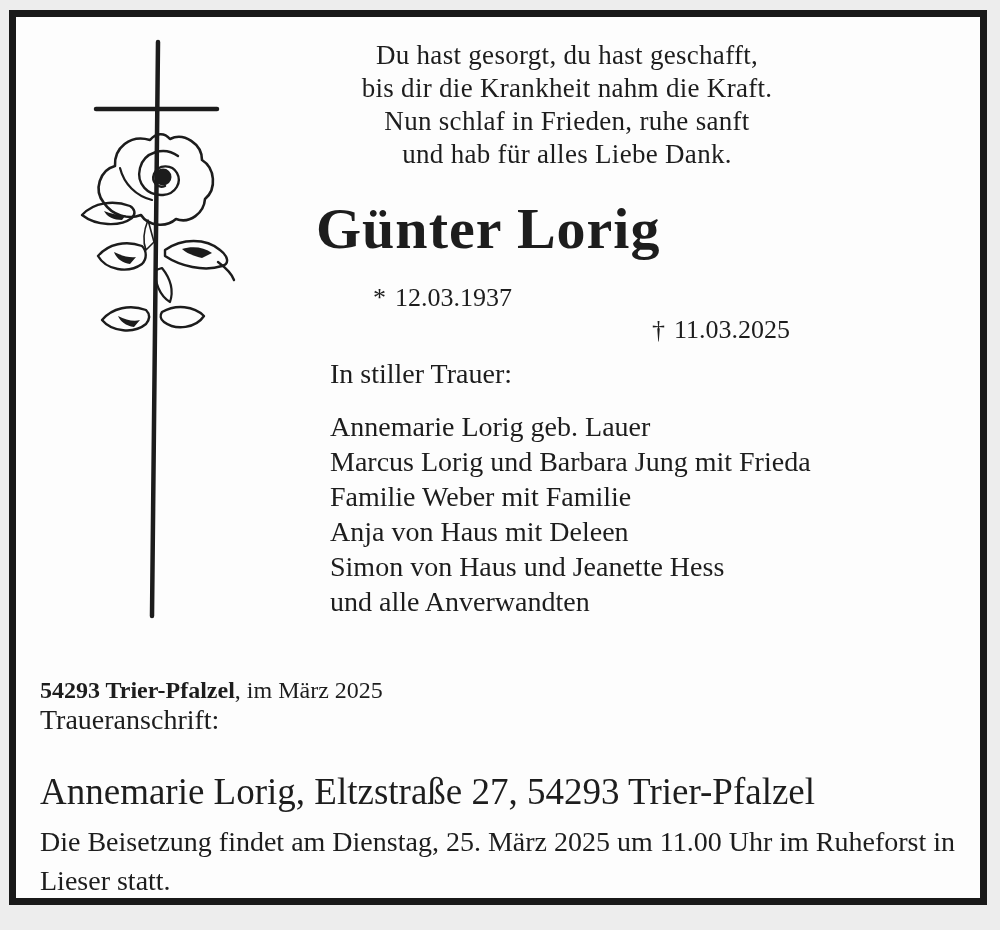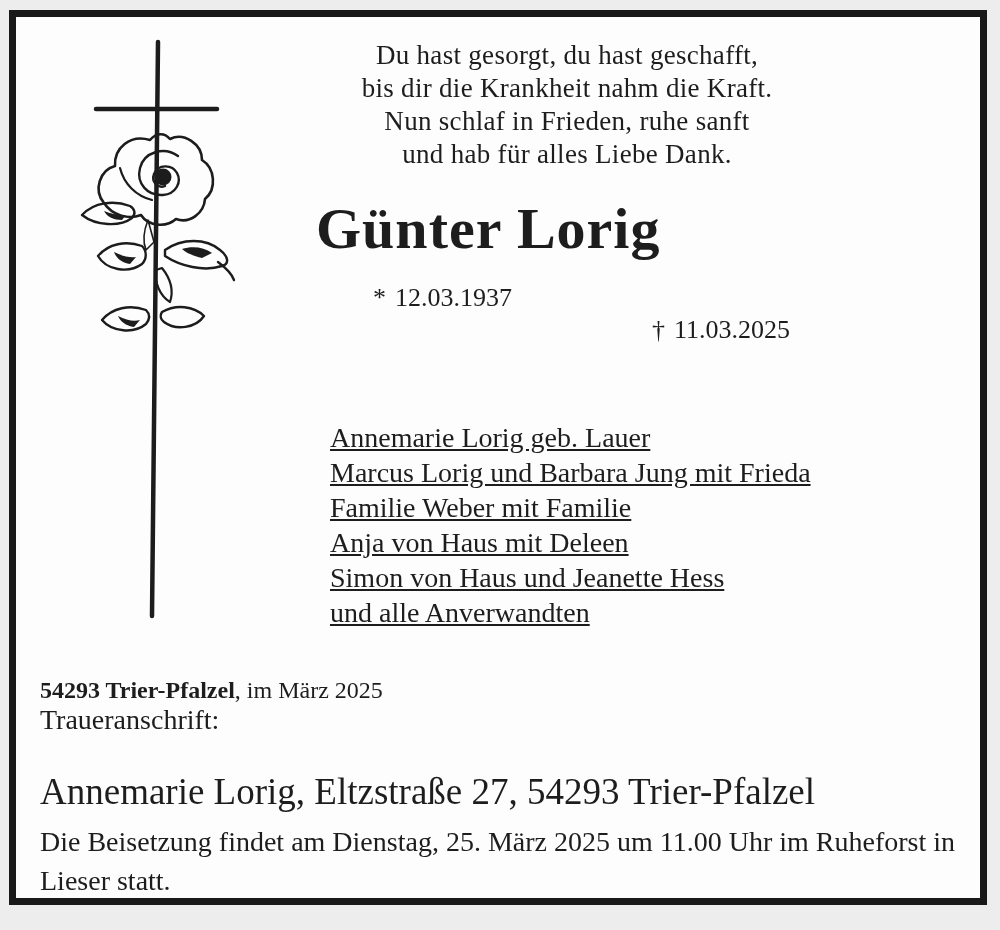--- a/index.html
+++ b/index.html
@@ -36,21 +36,21 @@
     font-weight: bold;
     letter-spacing: 1px;
   }
 
   .dates { font-size: 26px; line-height: 30px; text-align: right; }
   .birth { left: 357px; top: 266px; }
   .death { left: 636px; top: 266px; margin-top: 32px; }
   .date-symbol { padding-right: 9px; }
 
   .mourning-intro { left: 314px; top: 340px; font-size: 28px; line-height: 34px; }
-  .mourners { left: 314px; top: 403px; font-size: 28px; line-height: 35px; text-decoration: underline; }
+  .mourners { left: 314px; top: 392px; font-size: 28px; line-height: 35px; }
 
   .place-line { left: 24px; top: 656px; font-size: 24px; line-height: 34px; }
   .place-bold { font-weight: bold; }
 
   .address-label { left: 24px; top: 686px; font-size: 28px; line-height: 34px; }
   .address-line  { left: 24px; top: 758px; font-size: 37px; line-height: 34px; }
   .funeral-info  { left: 24px; top: 805px; width: 916px; font-size: 28px; line-height: 39px; }
 
   .lineart { stroke: #1c1c1c; fill: none; stroke-linecap: round; stroke-linejoin: round; }
 </style>
@@ -100,20 +100,21 @@
 
     <div class="abs deceased-name">Günter Lorig</div>
 
     <div class="abs dates birth">
       <span class="date-symbol">*</span><span>12.03.1937</span>
     </div>
     <div class="abs dates death">
       <span class="date-symbol">†</span><span>11.03.2025</span>
     </div>
 
+    <div class="abs mourning-intro">In stiller Trauer:</div>
 
     <div class="abs mourners">
       <div>Annemarie Lorig geb. Lauer</div>
       <div>Marcus Lorig und Barbara Jung mit Frieda</div>
       <div>Familie Weber mit Familie</div>
       <div>Anja von Haus mit Deleen</div>
       <div>Simon von Haus und Jeanette Hess</div>
       <div>und alle Anverwandten</div>
     </div>
 

